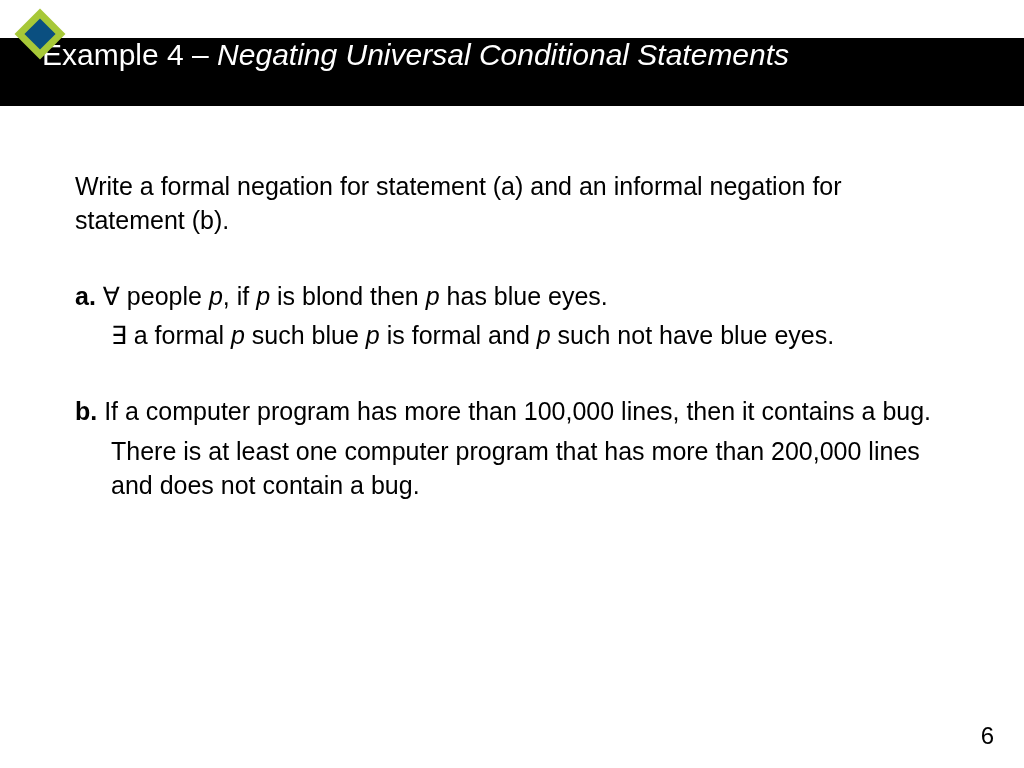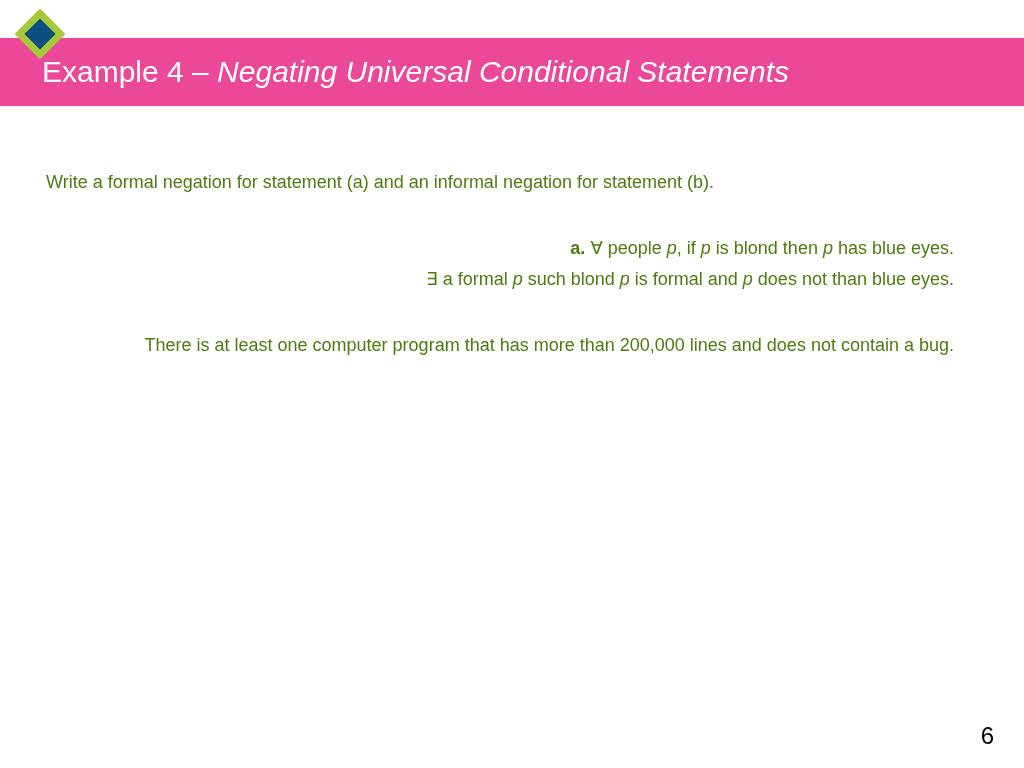--- a/index.html
+++ b/index.html
@@ -10,50 +10,49 @@
     background: #ffffff;
     position: relative;
     overflow: hidden;
   }
   .header-bar {
     position: absolute;
     top: 38px;
     left: 0;
     right: 0;
     height: 68px;
-    background: #ec4899;
+    background: #000000;
     display: flex;
-    align-items: center;
     padding-left: 42px;
   }
   .header-title {
     color: #ffffff;
     font-size: 30px;
     font-weight: 400;
   }
   .header-title .italic { font-style: italic; }
   .diamond-icon {
     position: absolute;
     top: 6px;
     left: 12px;
     width: 56px;
     height: 56px;
     z-index: 2;
   }
   .content {
     position: absolute;
     top: 170px;
-    left: 46px;
+    left: 75px;
     right: 70px;
-    color: #4d7c0f;
-    font-size: 18px;
+    color: #000000;
+    font-size: 25px;
     line-height: 1.35;
   }
   .intro { margin-bottom: 42px; }
-  .item { margin-bottom: 42px; text-align: right; }
+  .item { margin-bottom: 42px; }
   .item-label { font-weight: bold; }
   .item-first-line { margin-bottom: 6px; }
   .item-second-line { padding-left: 36px; margin-top: 4px; }
   .ital { font-style: italic; }
   .quant { font-family: "Arial", sans-serif; }
   .page-num {
     position: absolute;
     bottom: 18px;
     right: 30px;
     font-size: 24px;
@@ -79,23 +78,26 @@
 <div class="content">
 
   <div class="intro">Write a formal negation for statement (a) and an informal negation for statement (b).</div>
 
   <div class="item">
     <div class="item-first-line">
       <span class="item-label">a.</span>
       <span class="quant">∀</span><span> people </span><span class="ital">p</span><span>, if </span><span class="ital">p</span><span> is blond then </span><span class="ital">p</span><span> has blue eyes.</span>
     </div>
     <div class="item-second-line">
-      <span class="quant">∃</span><span> a formal </span><span class="ital">p</span><span> such blond </span><span class="ital">p</span><span> is formal and </span><span class="ital">p</span><span> does not than blue eyes.</span>
+      <span class="quant">∃</span><span> a formal </span><span class="ital">p</span><span> such blue </span><span class="ital">p</span><span> is formal and </span><span class="ital">p</span><span> such not have blue eyes.</span>
     </div>
   </div>
 
   <div class="item">
+    <div class="item-first-line" style="padding-left:0;">
+      <span class="item-label">b.</span><span> If a computer program has more than 100,000 lines, then it contains a bug.</span>
+    </div>
     <div class="item-second-line">There is at least one computer program that has more than 200,000 lines and does not contain a bug.</div>
   </div>
 
 </div>
 
 <div class="page-num">6</div>
 
 </body></html>

